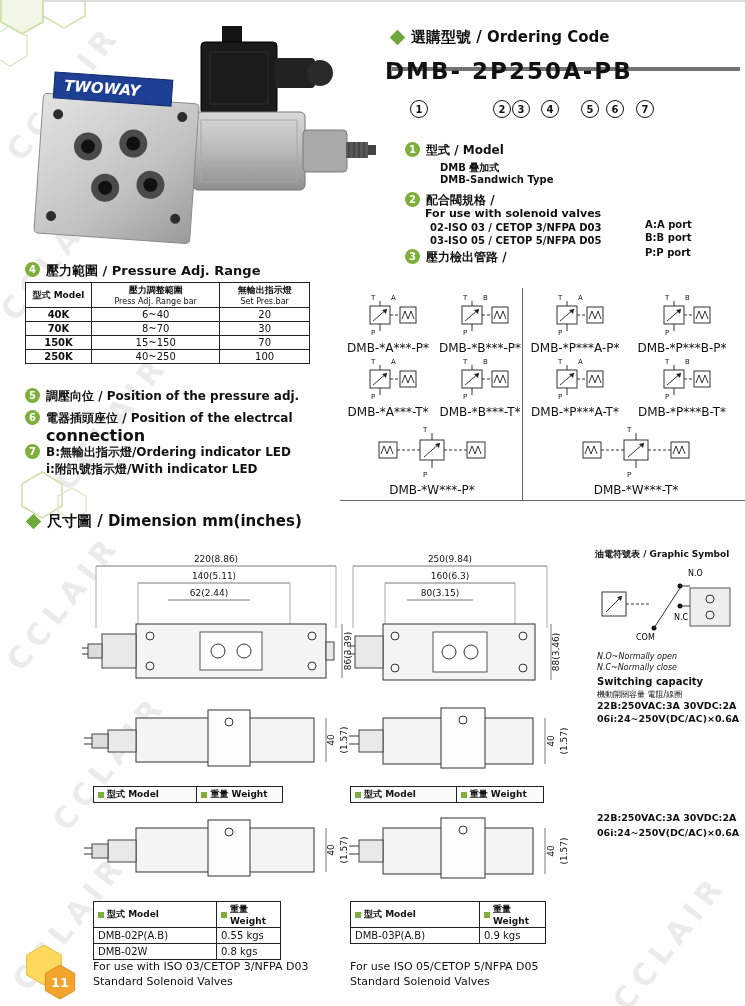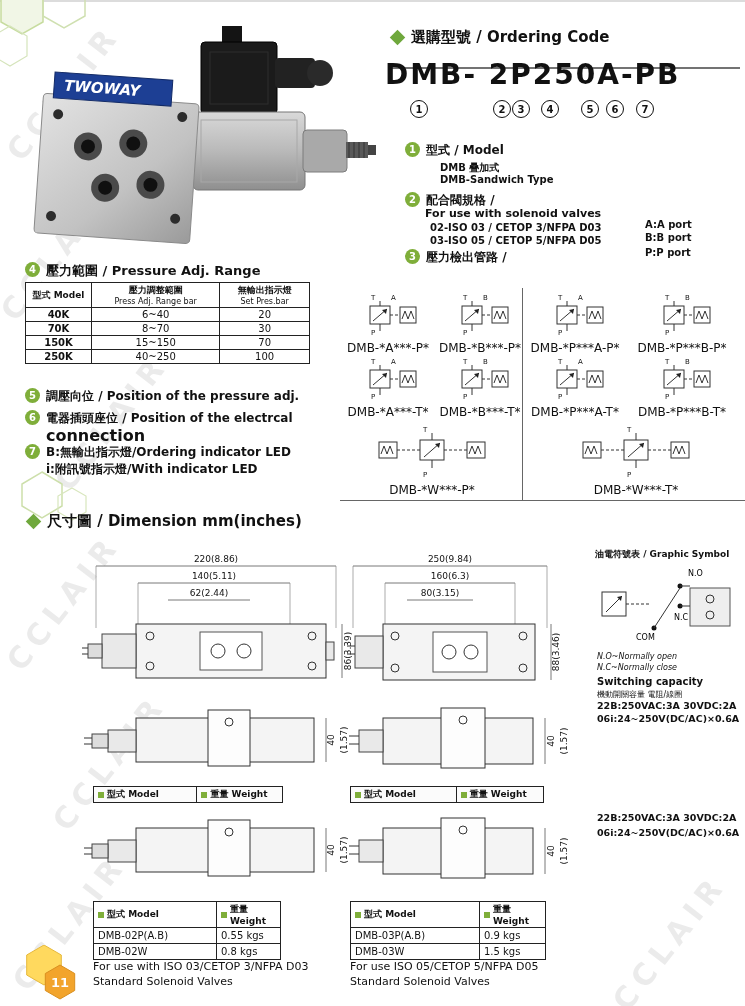--- a/index.html
+++ b/index.html
@@ -111,26 +111,26 @@
       <circle cx="141" cy="176" r="14" fill="#4a4a4a"></circle>
         <circle cx="141" cy="176" r="7" fill="#101010"></circle>
 
       <circle cx="44" cy="112" r="5" fill="#2c2c2c"></circle>
         <circle cx="168" cy="106" r="5" fill="#2c2c2c"></circle>
       <circle cx="44" cy="214" r="5" fill="#2c2c2c"></circle>
         <circle cx="168" cy="208" r="5" fill="#2c2c2c"></circle>
     </g>
   </svg>
 
-  <div class="sec-head" style="left:392px;top:28px;width:348px;border-bottom:2px solid #737373;padding-bottom:20px;font-size:15px">
+  <div class="sec-head" style="left:392px;top:28px;width:348px;border-bottom:4px solid #737373;padding-bottom:20px;font-size:15px">
     <span class="diamond"></span>
     <span>選購型號 / Ordering Code</span>
   </div>
 
-  <div class="abs" style="left:385px;top:58px;font-size:28px;font-weight:bold;letter-spacing:2px">DMB- 2P250A-PB</div>
+  <div class="abs" style="left:385px;top:58px;font-size:23px;font-weight:bold;letter-spacing:2px">DMB- 2P250A-PB</div>
 
   <div class="ccircle" style="left:410px;top:100px">1</div>
   <div class="ccircle" style="left:493px;top:100px">2</div>
   <div class="ccircle" style="left:512px;top:100px">3</div>
   <div class="ccircle" style="left:541px;top:100px">4</div>
   <div class="ccircle" style="left:581px;top:100px">5</div>
   <div class="ccircle" style="left:606px;top:100px">6</div>
   <div class="ccircle" style="left:636px;top:100px">7</div>
 
   <div class="item-row" style="left:405px;top:142px;font-size:12px">
@@ -586,24 +586,20 @@
         <span class="thflex">
               <span class="sq"></span>
         <span>重量 Weight</span>
             </span>
       </th>
     </tr>
     <tr>
       <td>DMB-03P(A.B)</td>
       <td>0.9 kgs</td>
     </tr>
-    <tr>
-      <td>DMB-03W</td>
-      <td>1.5  kgs</td>
-    </tr>
   </tbody>
     </table>
 
   <div class="abs" style="left:93px;top:960px;font-size:11px">For use with ISO 03/CETOP 3/NFPA D03</div>
   <div class="abs" style="left:93px;top:975px;font-size:11px">Standard Solenoid Valves</div>
   <div class="abs" style="left:350px;top:960px;font-size:11px">For use  ISO 05/CETOP 5/NFPA D05</div>
   <div class="abs" style="left:350px;top:975px;font-size:11px">Standard Solenoid Valves</div>
 
   <svg class="abs" style="left:20px;top:945px" width="64" height="60" viewBox="0 0 64 60">
     <polygon points="24,0 41.3,10 41.3,30 24,40 6.7,30 6.7,10" fill="#ffd95e" stroke="#e6b83c"></polygon>

